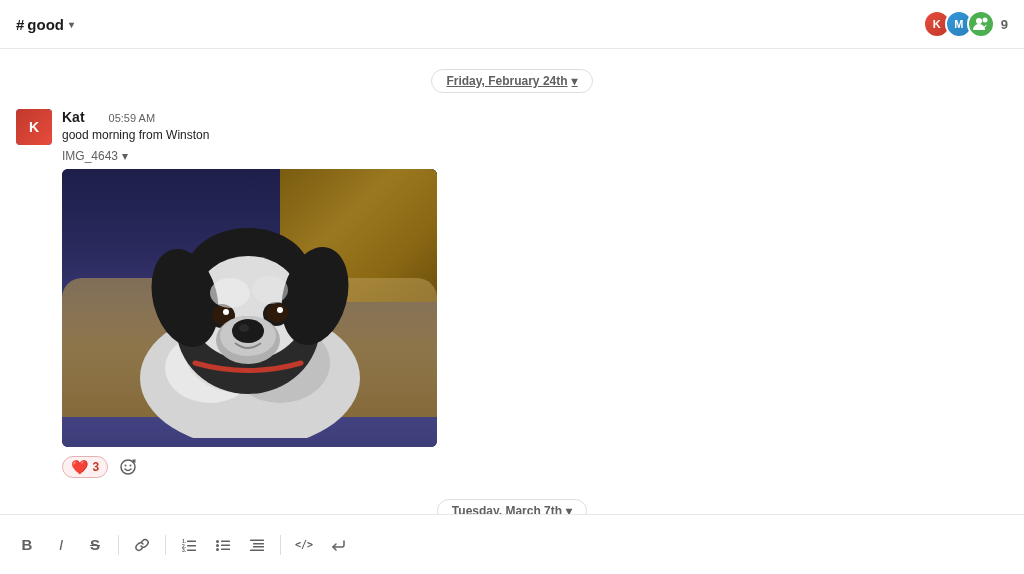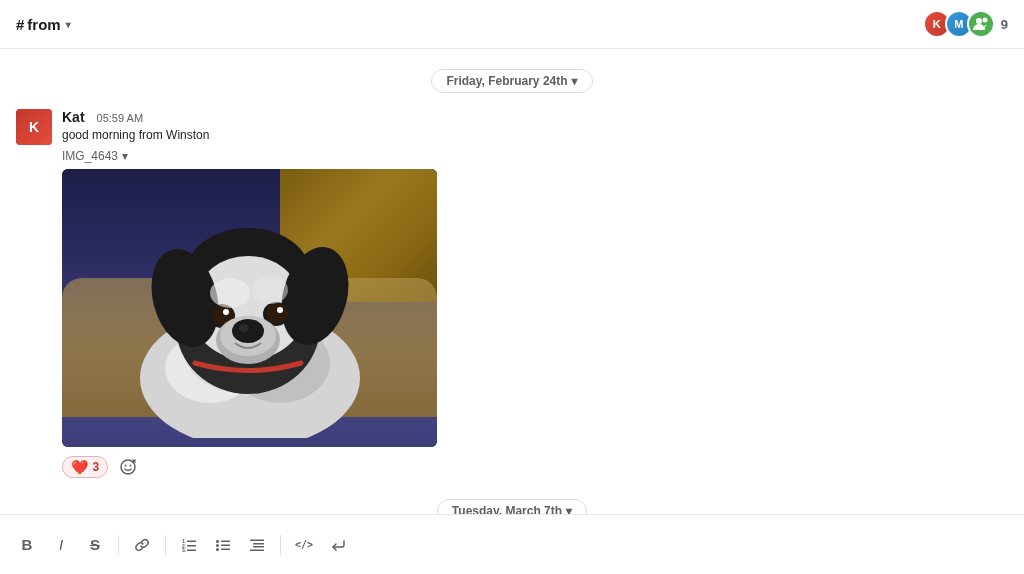--- a/index.html
+++ b/index.html
@@ -121,20 +121,21 @@
       border-radius: 18px;
       padding: 4px 14px;
       font-size: 12px;
       font-weight: 600;
       color: #616061;
       background: #fff;
       display: flex;
       align-items: center;
       gap: 4px;
       cursor: pointer;
+      text-decoration: underline;
     }
 
     
     .message-group {
       padding: 4px 16px 8px 16px;
       display: flex;
       gap: 10px;
       position: relative;
     }
     .avatar-user {
@@ -163,21 +164,21 @@
     
     .kat-avatar {
       background: linear-gradient(135deg, #c0392b, #e74c3c);
     }
     .message-body {
       flex: 1;
     }
     .message-meta {
       display: flex;
       align-items: baseline;
-      gap: 12px;
+      gap: 24px;
       margin-bottom: 2px;
     }
     .message-author {
       font-size: 14px;
       font-weight: 700;
       color: #1d1c1d;
     }
     .message-time {
       font-size: 11px;
       color: #616061;
@@ -293,21 +294,21 @@
     .toolbar-btn-italic { font-style: italic; font-weight: normal; }
     .toolbar-btn-strike { text-decoration: line-through; }
   </style>
 </head>
 <body>
 
 <div class="header">
   <div class="header-left">
     <div class="channel-name">
       <span class="hash-icon">#</span>
-      <span>from</span>
+      <span>good</span>
       <span class="chevron-icon">▾</span>
     </div>
   </div>
   <div class="header-right">
     <div class="member-avatars">
       <div class="avatar-stack">
 
         <div class="avatar-img" style="background: linear-gradient(135deg,#e74c3c,#c0392b); display:flex;align-items:center;justify-content:center;font-size:11px;color:#fff;font-weight:700;border-radius:50%;">K</div>
 
         <div class="avatar-img" style="background: linear-gradient(135deg,#3498db,#2980b9); display:flex;align-items:center;justify-content:center;font-size:11px;color:#fff;font-weight:700;border-radius:50%;">M</div>

